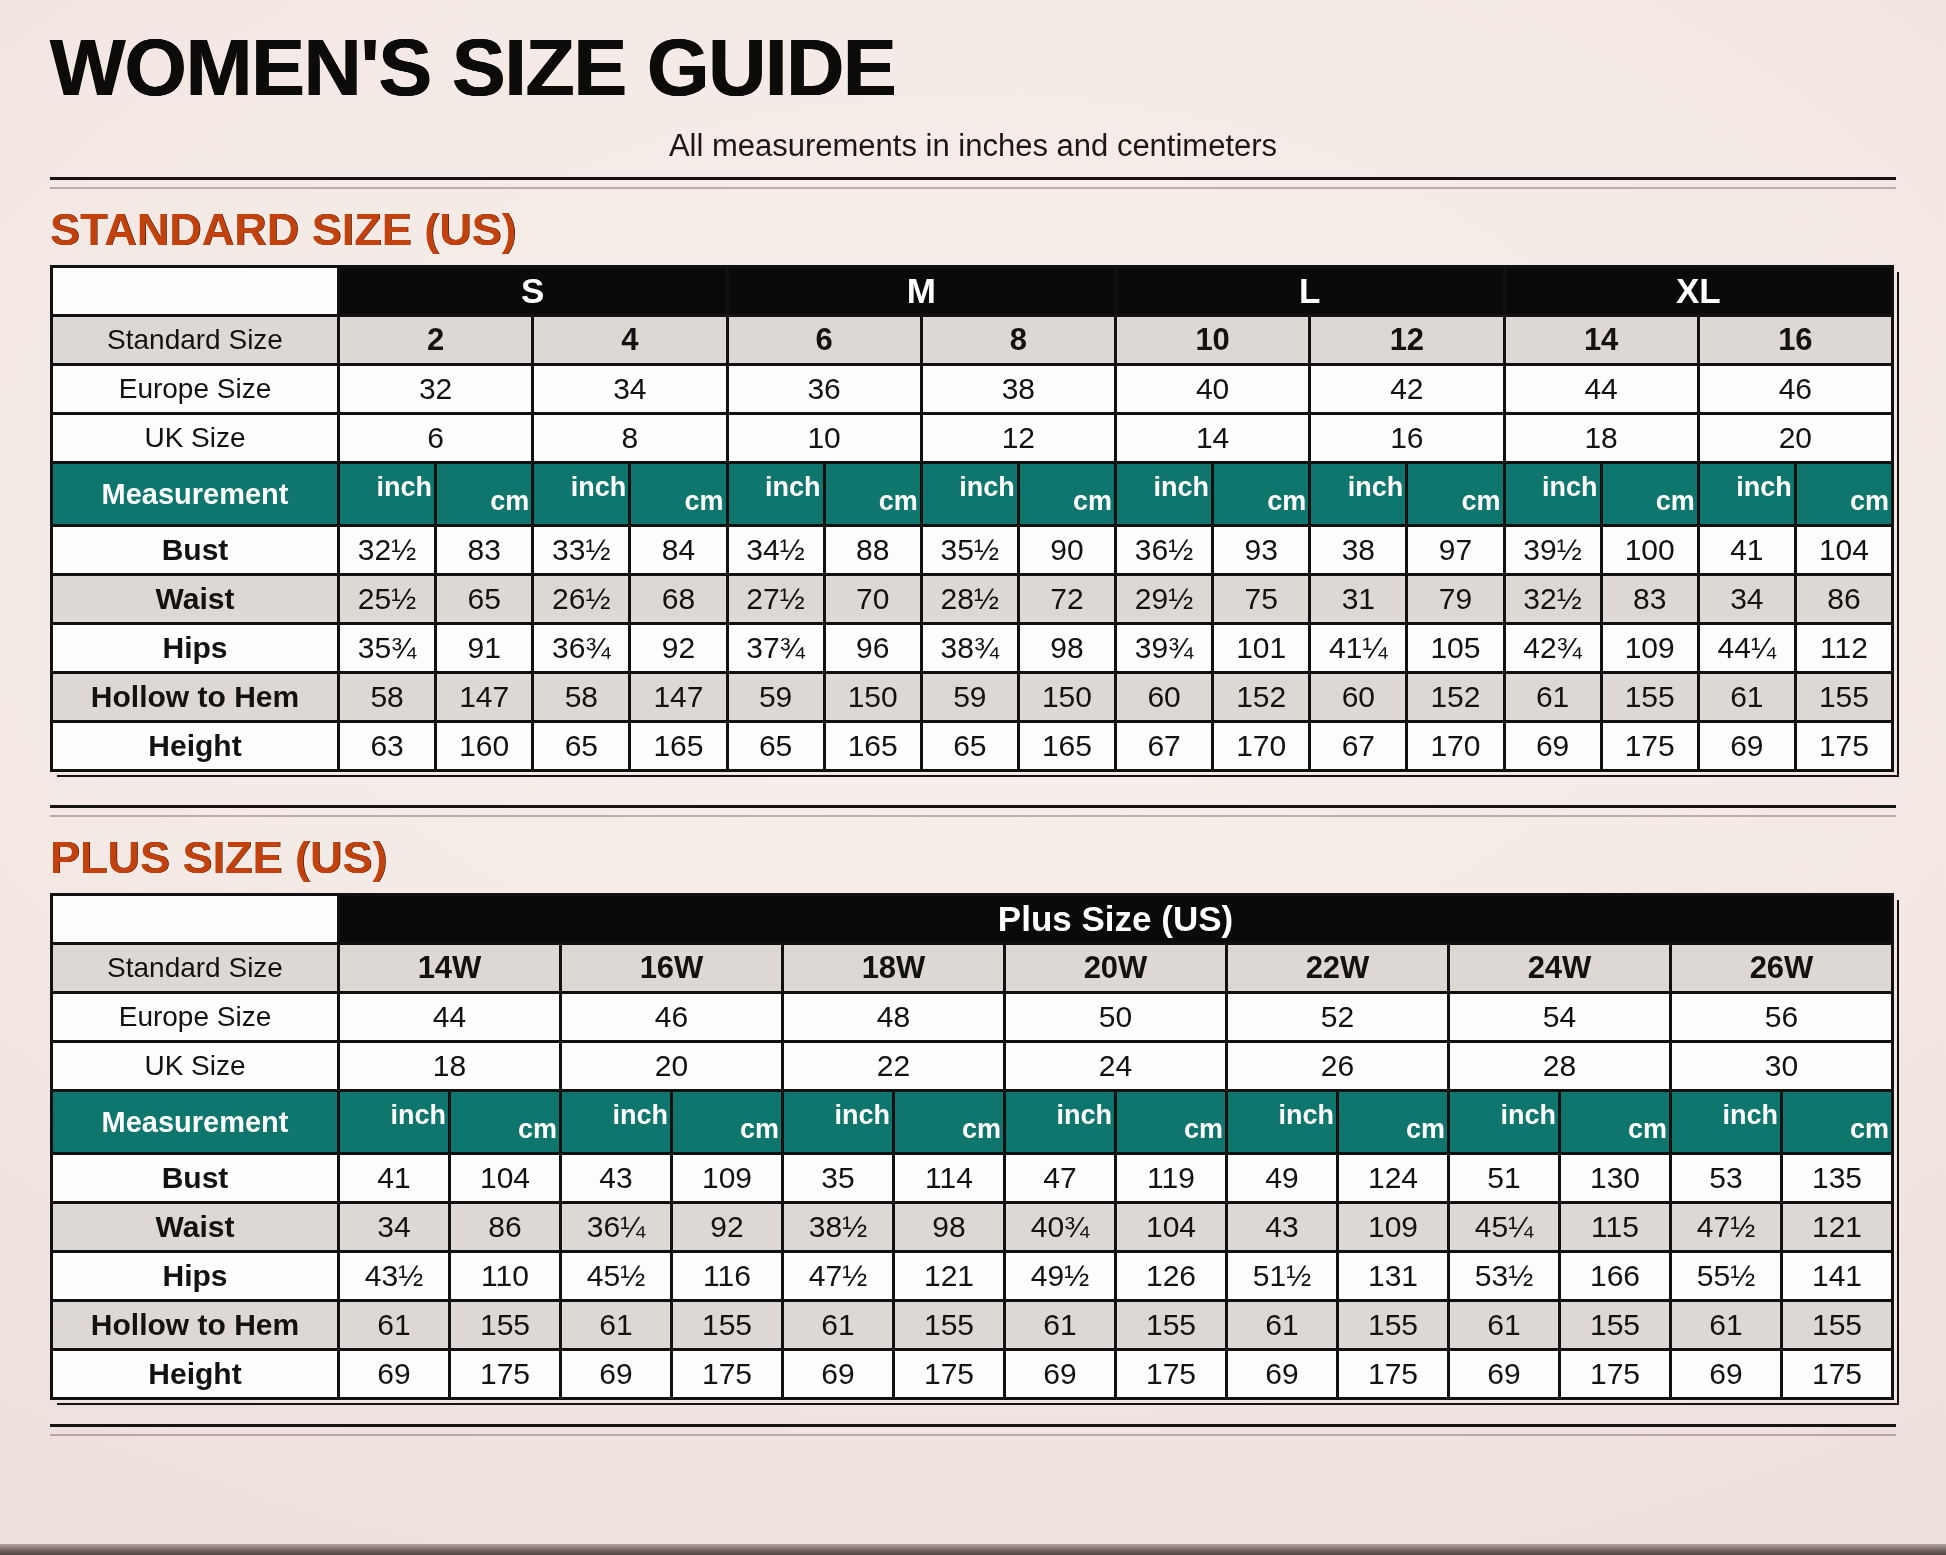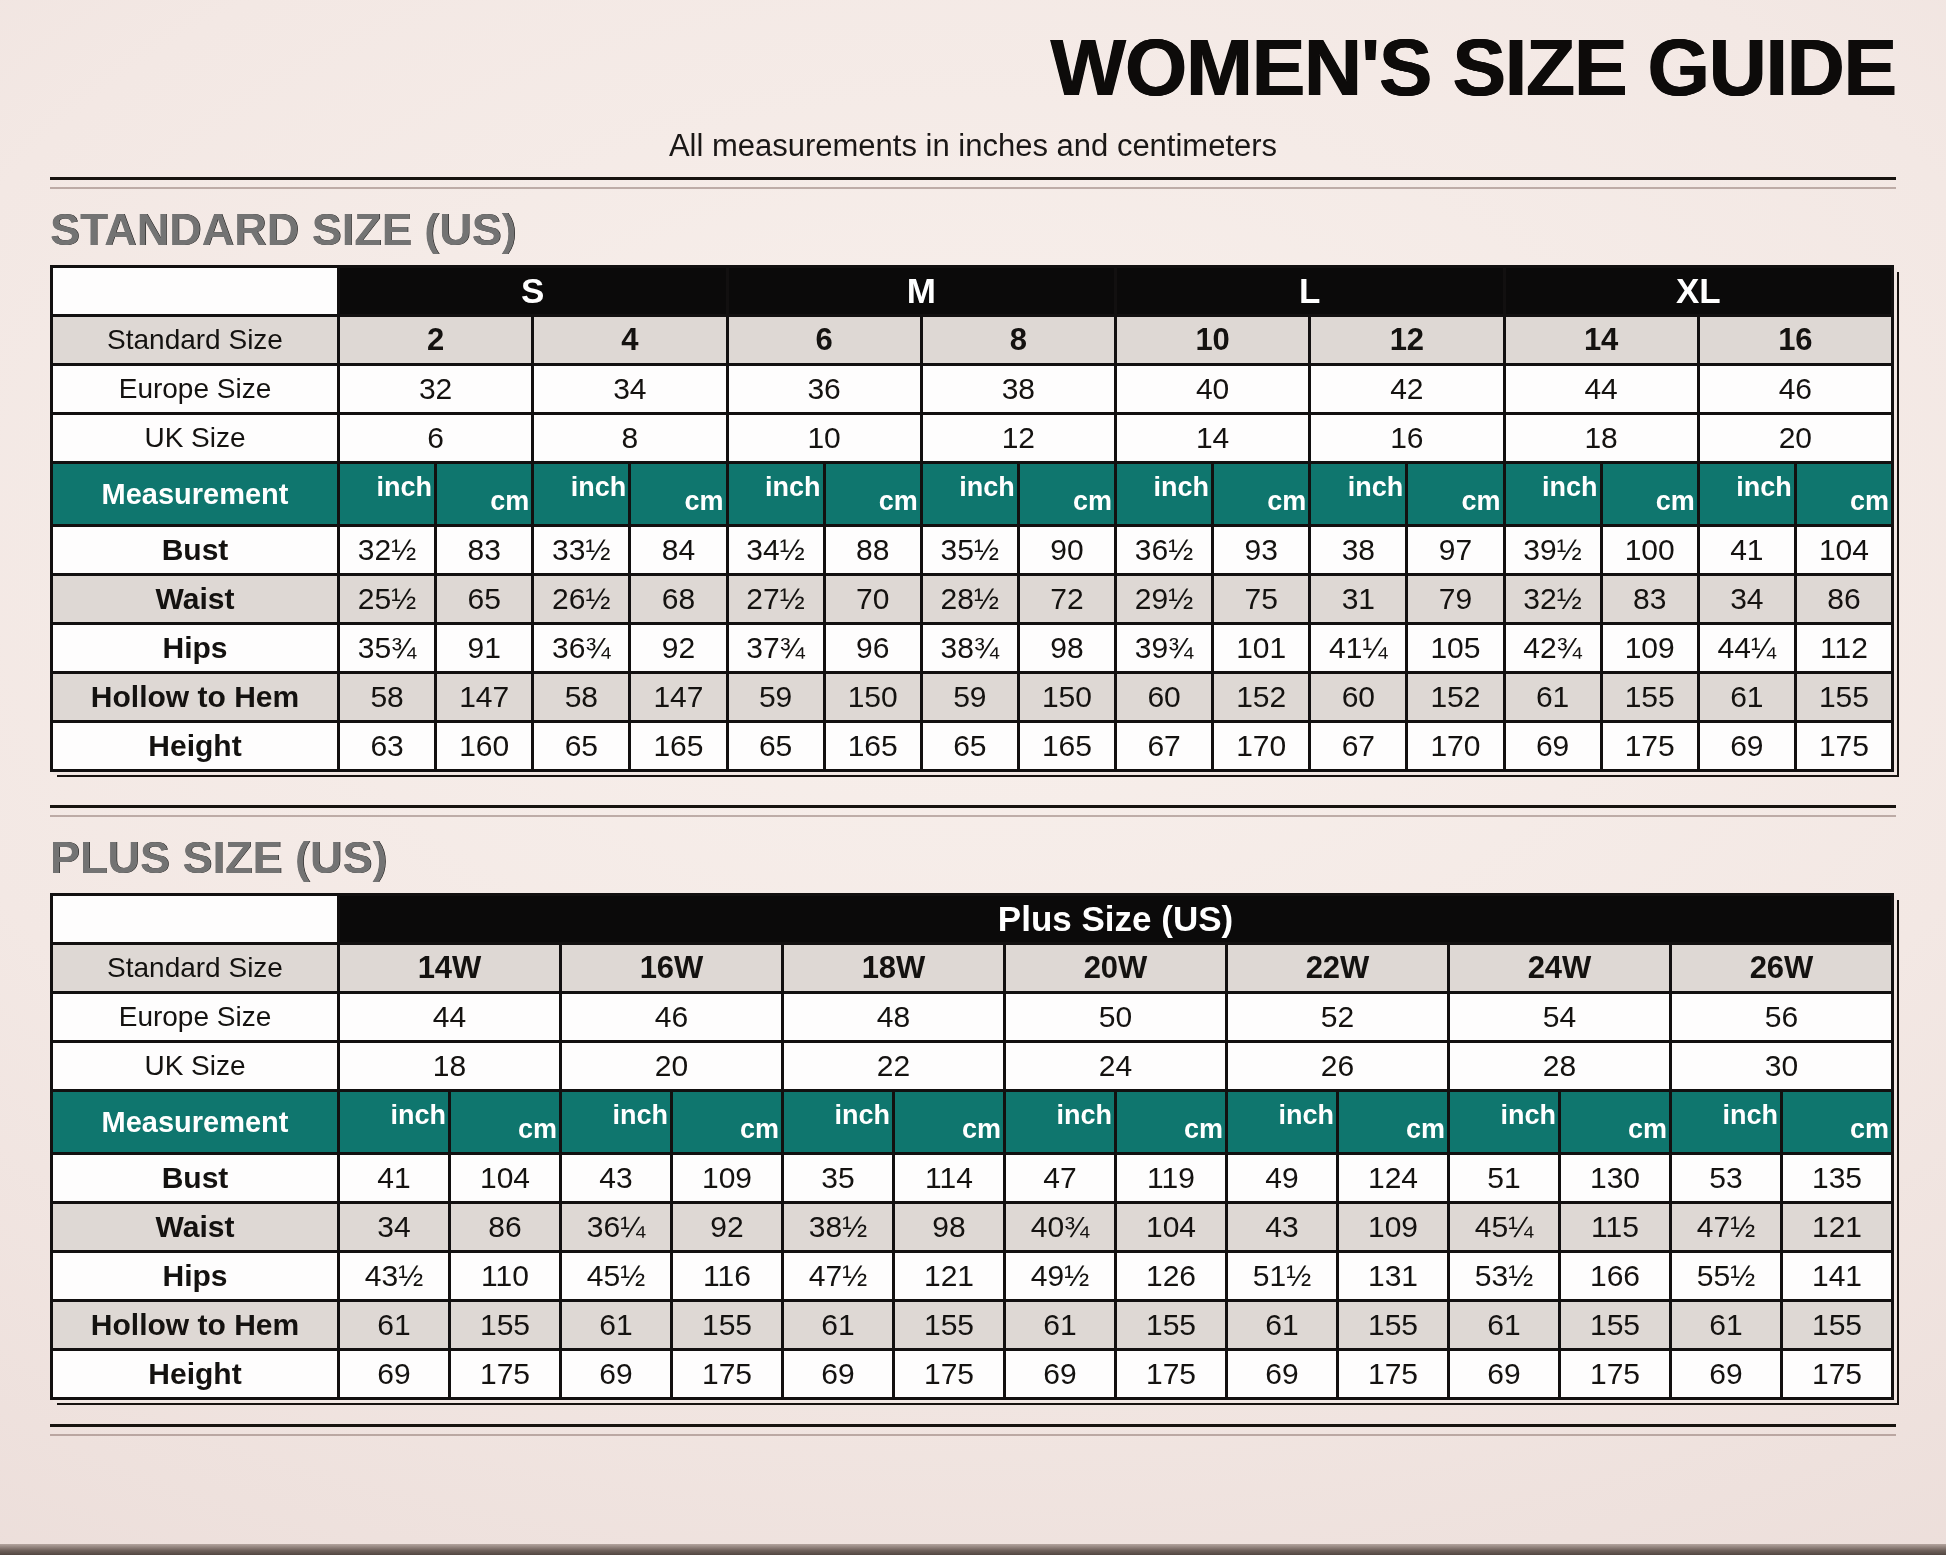--- a/index.html
+++ b/index.html
@@ -5,33 +5,33 @@
   html { background:#efe3df; }
   body {
     margin:0; width:1946px; height:1555px; position:relative; overflow:hidden;
     background:#f1e6e2;
     background-image: radial-gradient(120% 95% at 50% 35%, #f8f0ec 0%, #f3e8e4 48%, #ecdeda 82%, #e2d2ce 100%);
     font-family:"Liberation Sans","DejaVu Sans",sans-serif; color:#141210;
   }
   .page { position:absolute; inset:0; padding:0 50px; }
 
   h1.title {
-    margin:26px 0 0 0; text-align:right; font-size:80px; line-height:1.04;
+    margin:26px 0 0 0; text-align:left; font-size:80px; line-height:1.04;
     font-weight:bold; letter-spacing:-1px; color:#0d0b0a;
     text-shadow:0.6px 0 #0d0b0a, -0.6px 0 #0d0b0a;
   }
   .subtitle { text-align:center; font-size:31px; margin-top:19px; margin-bottom:13px; color:#1a1716; }
 
   .rule { height:7px; border:none; margin:0;
     border-top:3px solid #17130f; border-bottom:2px solid rgba(122,96,88,0.45); background:transparent; }
   .rule-mid { margin-top:33px; }
   .rule-bottom { margin-top:24px; }
 
   h2.section {
-    margin:15px 0 9px 0; font-size:45px; font-weight:bold; letter-spacing:0; color:#737373;
+    margin:15px 0 9px 0; font-size:45px; font-weight:bold; letter-spacing:0; color:#c2410c;
     text-shadow:0.5px 0 #0d0b0a;
   }
 
   table.size-table {
     width:1844px; border-collapse:collapse; table-layout:fixed; background:#fefdfd;
     box-shadow: 3px 3px 0 0 #f1e6e2, 6px 6px 0 -1px #17120f;
     border:1px solid #121010;
   }
   td { border:3px solid #121010; height:46px; text-align:center; vertical-align:middle;
        font-size:29px; overflow:hidden; white-space:nowrap; background:#fefdfd; padding:0 2px; }

